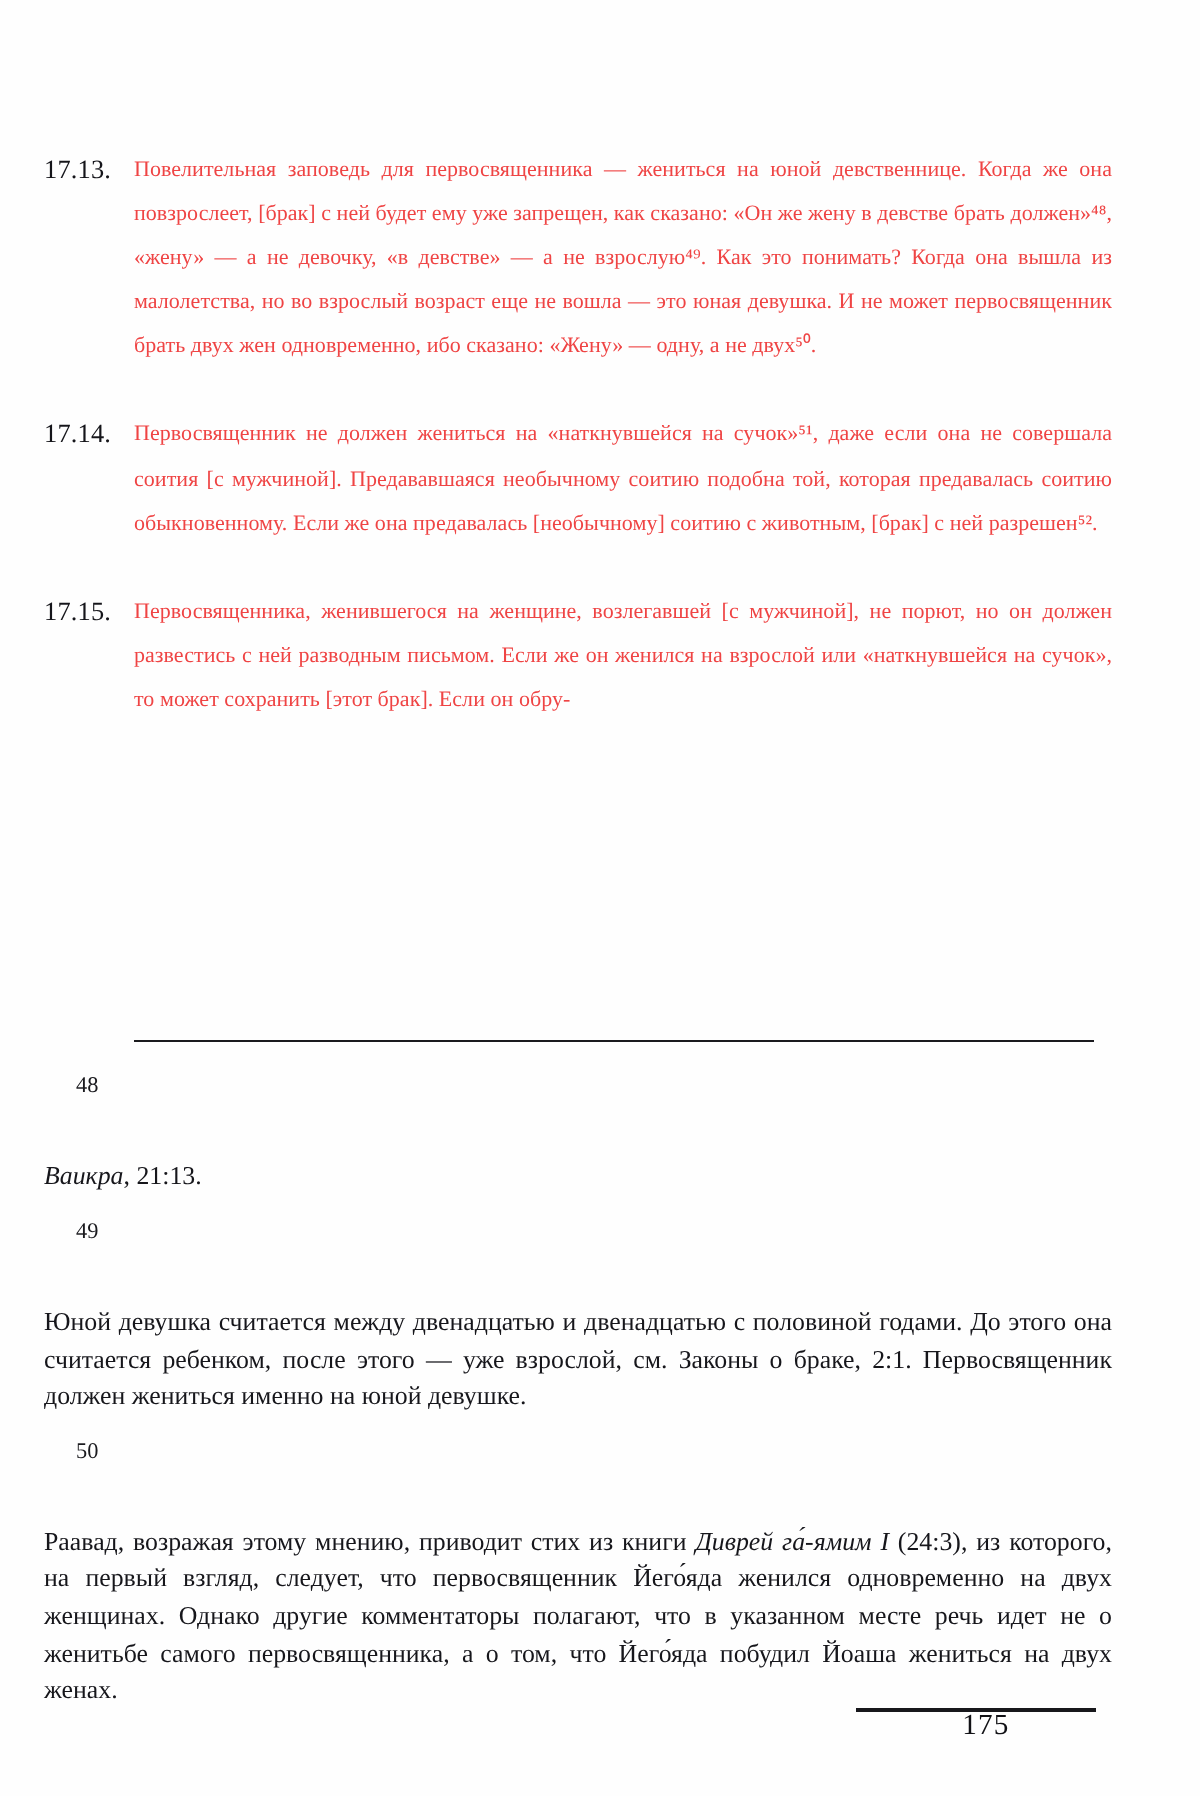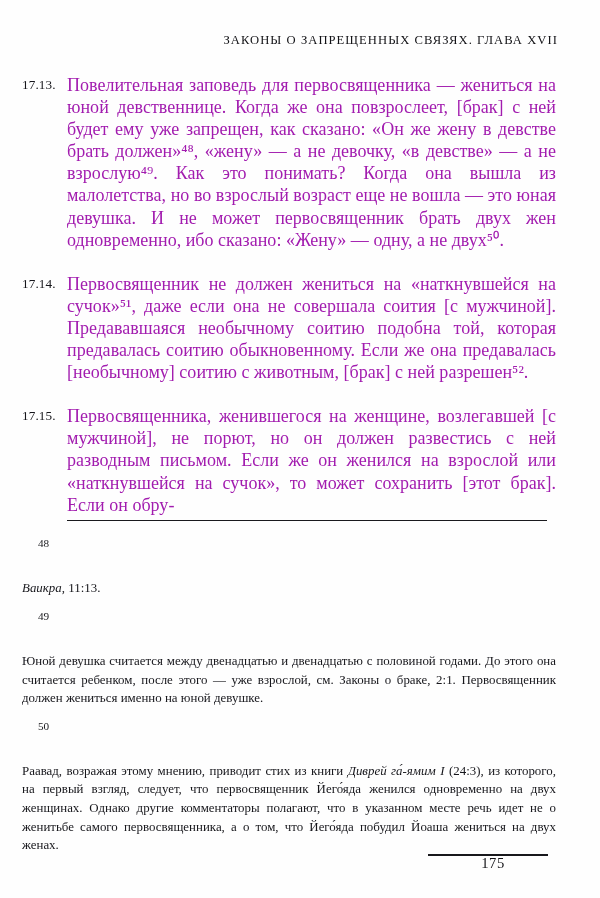--- a/index.html
+++ b/index.html
@@ -79,26 +79,26 @@
     flex: 0 0 45px;
     font-size: 13.2px;
     line-height: 22.1px;
     color: #15151a;
     font-variant-numeric: oldstyle-nums;
     letter-spacing: 0.1px;
     white-space: nowrap;
   }
   .halacha-text {
     flex: 1 1 auto;
-    font-size: 18px;
+    font-size: 11px;
     line-height: 22.1px;
     text-align: justify;
     text-justify: inter-word;
     hyphens: manual;
-    color: #a21caf;
+    color: #ef4444;
     letter-spacing: 0.02px;
   }
 
   
   .footnote-area {
     position: absolute;
     left: 22px;
     top: 520px;
     width: 534px;
   }
@@ -161,27 +161,20 @@
     color: #111115;
     font-variant-numeric: oldstyle-nums;
     line-height: 1;
   }
 </style>
 </head>
 <body>
 
 <div class="page">
 
-  <div class="runhead">
-    <span class="runhead-rule">
-      <span class="bar-thick"></span>
-      <span class="bar-thin"></span>
-    </span>
-    <span class="runhead-title">ЗАКОНЫ О ЗАПРЕЩЕННЫХ СВЯЗЯХ. ГЛАВА XVII</span>
-  </div>
 
   <div class="body-block">
 
     <div class="halacha">
       <div class="halacha-num">17.13.</div>
       <div class="halacha-text">Повелительная заповедь для первосвященника — жениться на юной девственнице. Когда же она повзрослеет, [брак] с ней будет ему уже запрещен, как сказано: «Он же жену в девстве брать должен»⁴⁸, «жену» — а не девочку, «в девстве» — а не взрослую⁴⁹. Как это понимать? Когда она вышла из малолетства, но во взрослый возраст еще не вошла — это юная девушка. И не может первосвященник брать двух жен одновременно, ибо сказано: «Жену» — одну, а не двух⁵⁰.</div>
     </div>
 
     <div class="halacha">
       <div class="halacha-num">17.14.</div>
@@ -193,21 +186,21 @@
       <div class="halacha-text">Первосвященника, женившегося на женщине, возлегавшей [с мужчиной], не порют, но он должен развестись с ней разводным письмом. Если же он женился на взрослой или «наткнувшейся на сучок», то может сохранить [этот брак]. Если он обру-</div>
     </div>
 
   </div>
 
   <div class="footnote-area">
     <div class="footnote-rule"></div>
 
     <div class="footnote">
       <div class="footnote-num">48</div>
-      <div class="footnote-text"><span></span><i class="ital">Ваикра</i><span>, 11:13.</span></div>
+      <div class="footnote-text"><span></span><i class="ital">Ваикра</i><span>, 21:13.</span></div>
     </div>
 
     <div class="footnote">
       <div class="footnote-num">49</div>
       <div class="footnote-text"><span>Юной девушка считается между двенадцатью и двенадцатью с половиной годами. До этого она считается ребенком, после этого — уже взрослой, см. Законы о браке, 2:1. Первосвященник должен жениться именно на юной девушке.</span><i class="ital"></i><span></span></div>
     </div>
 
     <div class="footnote">
       <div class="footnote-num">50</div>
       <div class="footnote-text"><span>Раавад, возражая этому мнению, приводит стих из книги </span><i class="ital">Диврей га́-ямим I</i><span> (24:3), из которого, на первый взгляд, следует, что первосвященник Йего́яда женился одновременно на двух женщинах. Однако другие комментаторы полагают, что в указанном месте речь идет не о женитьбе самого первосвященника, а о том, что Йего́яда побудил Йоаша жениться на двух женах.</span></div>

